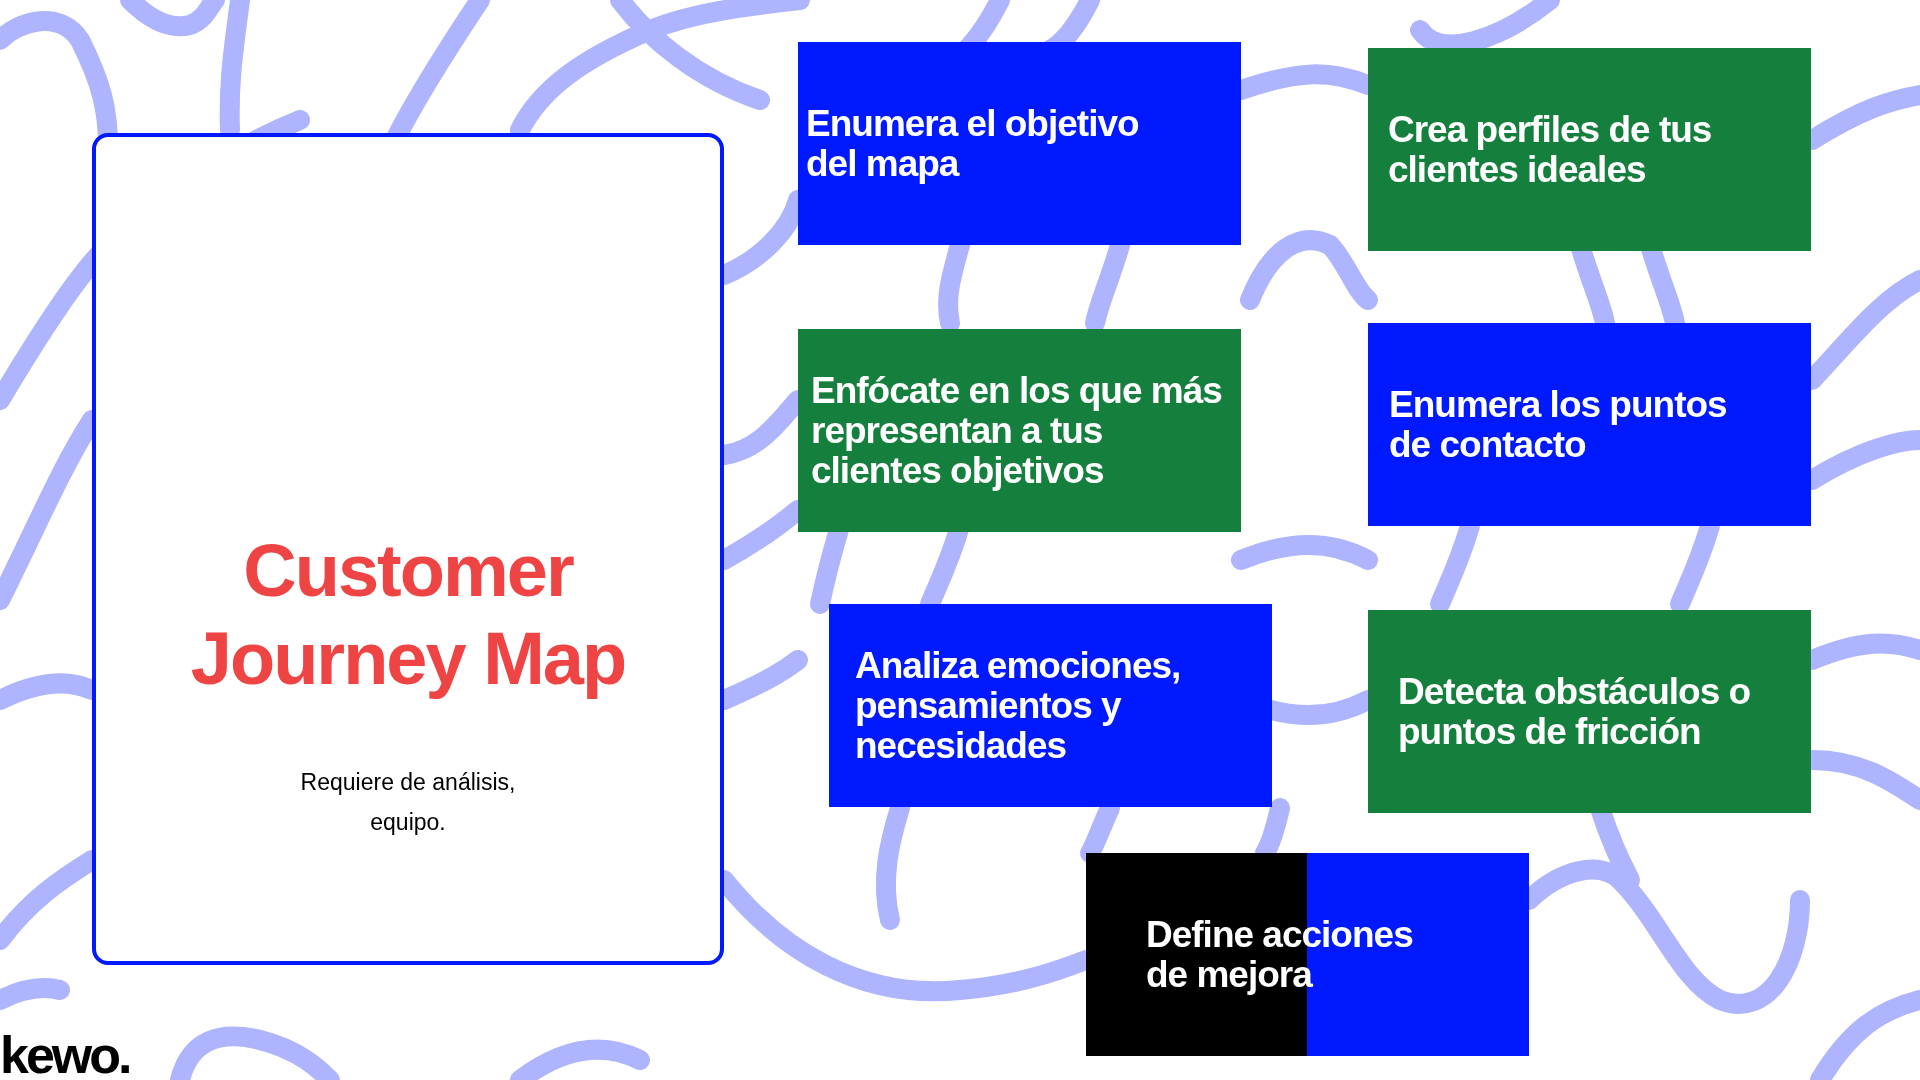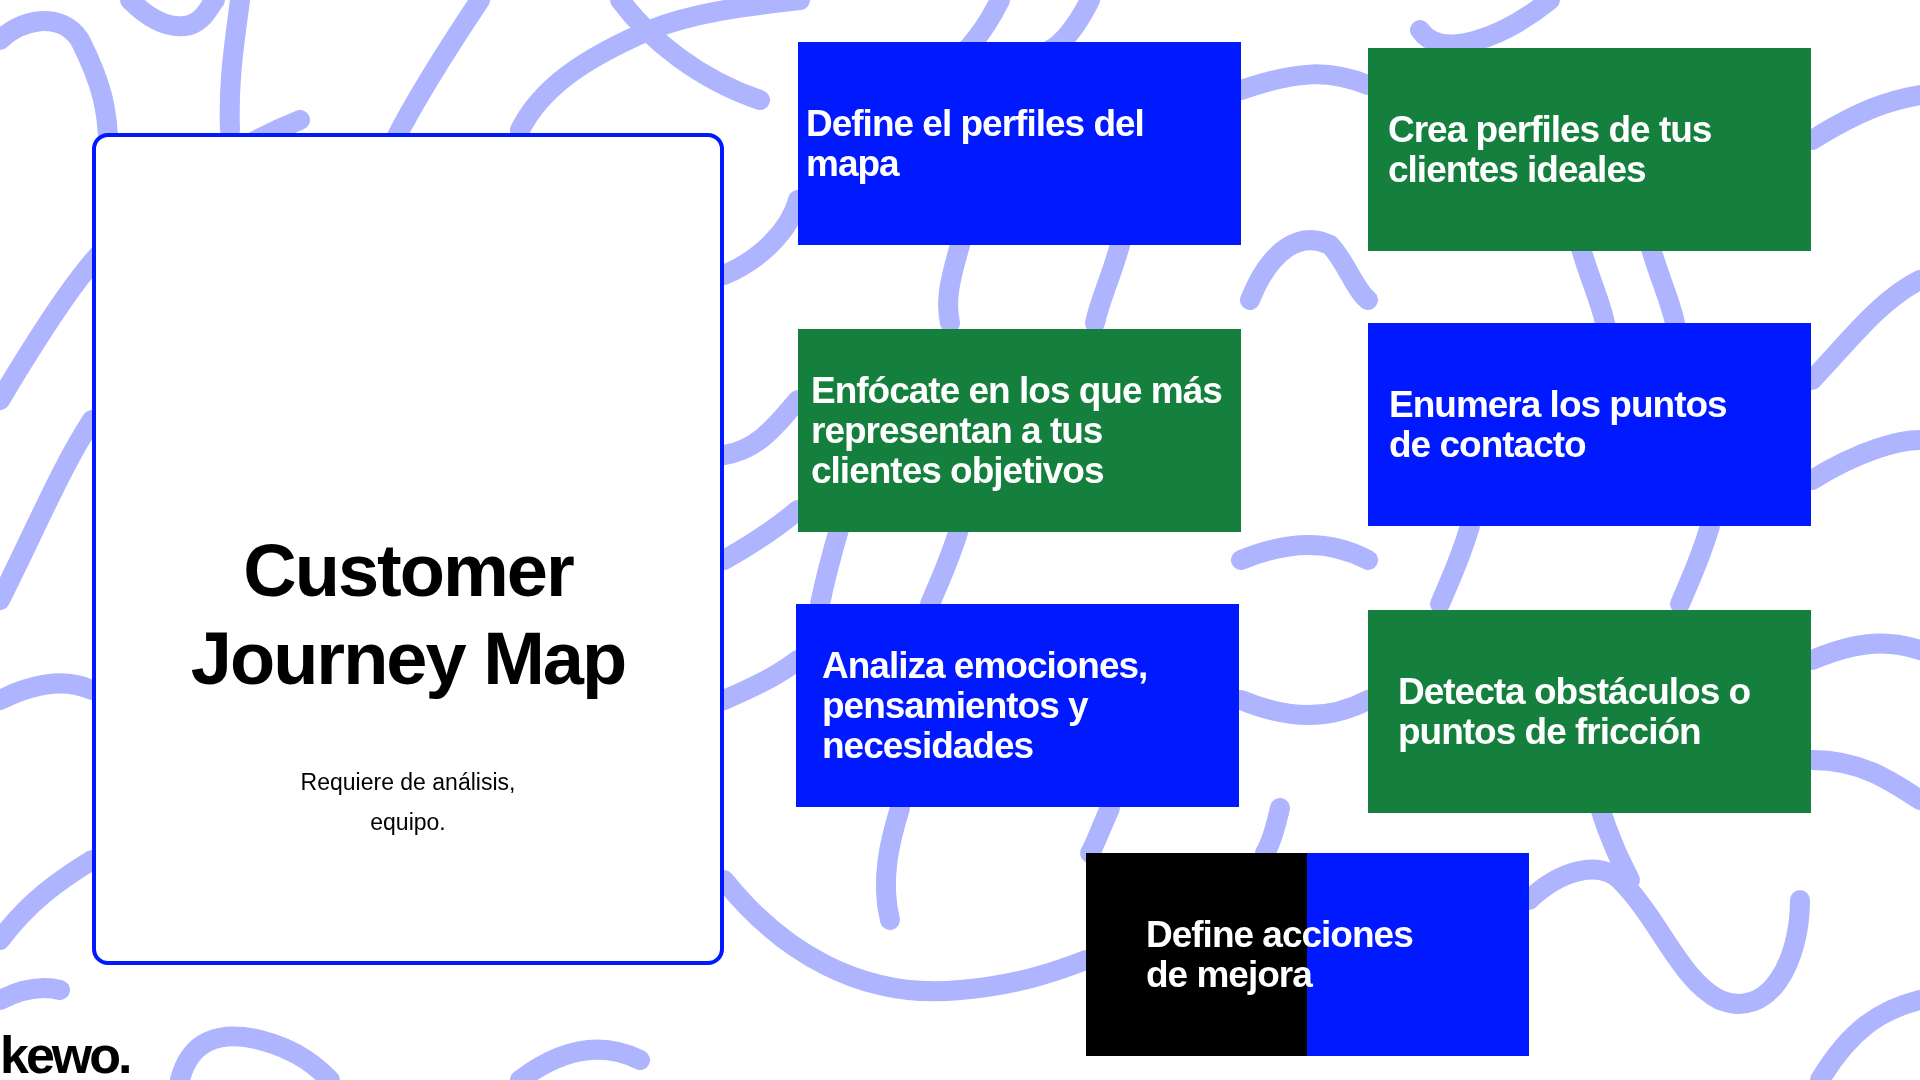--- a/index.html
+++ b/index.html
@@ -1,19 +1,19 @@
 <!DOCTYPE html>
 <html><head>
 <meta charset="utf-8">
 <style>
   html, body { margin:0; padding:0; }
   body { width:1920px; height:1080px; position:relative; overflow:hidden; background:#ffffff; font-family:"Liberation Sans", sans-serif; }
   #bg { position:absolute; left:0; top:0; width:1920px; height:1080px; }
   .card { position:absolute; left:92px; top:133px; width:632px; height:832px; background:#fff; border:4px solid #0019FF; border-radius:16px; box-sizing:border-box; }
-  .card-title { position:absolute; left:0; right:0; top:390px; text-align:center; font-size:74px; font-weight:bold; line-height:88px; letter-spacing:-2px; color:#000000; }
+  .card-title { position:absolute; left:0; right:0; top:390px; text-align:center; font-size:74px; font-weight:bold; line-height:88px; letter-spacing:-2px; color:#ef4444; }
   .card-sub { position:absolute; left:0; right:0; top:625px; text-align:center; font-size:23px; line-height:40px; color:#000; }
   .step { position:absolute; width:443px; height:203px; box-sizing:border-box; color:#fff; font-weight:bold; font-size:37px; line-height:40px; letter-spacing:-1px; display:flex; align-items:center; }
   .step.blue { background:#0019FF; }
   .step.black { background:#15803d;margin-top:6px; }
   .step.split { background:linear-gradient(to right, #000 0, #000 221px, #0019FF 221px, #0019FF 100%); }
   .step span { display:block; }
   .logo { position:absolute; left:0; top:1030px; font-size:52px; font-weight:bold; letter-spacing:-3px; color:#000; line-height:50px; }
 </style>
 </head>
 <body>
@@ -72,32 +72,32 @@
     <div>Customer</div>
     <div>Journey Map</div>
   </div>
   <div class="card-sub">
     <div>Requiere de análisis,</div>
     <div>equipo.</div>
   </div>
 </div>
 
 <div class="step blue" style="left:798px; top:42px; padding:0 60px 0 8px;">
-  <span>Define el perfiles del mapa</span>
+  <span>Enumera el objetivo del mapa</span>
 </div>
 <div class="step black" style="left:1368px; top:42px; padding:0 60px 0 20px;">
   <span>Crea perfiles de tus clientes ideales</span>
 </div>
 <div class="step black" style="left:798px; top:323px; padding:0 12px 0 13px;">
   <span>Enfócate en los que más representan a tus clientes objetivos</span>
 </div>
 <div class="step blue" style="left:1368px; top:323px; padding:0 50px 0 21px;">
   <span>Enumera los puntos de contacto</span>
 </div>
-<div class="step blue" style="left:796px; top:604px; padding:0 60px 0 26px;">
+<div class="step blue" style="left:829px; top:604px; padding:0 60px 0 26px;">
   <span>Analiza emociones, pensamientos y necesidades</span>
 </div>
 <div class="step black" style="left:1368px; top:604px; padding:0 18px 0 30px;">
   <span>Detecta obstáculos o puntos de fricción</span>
 </div>
 <div class="step split" style="left:1086px; top:853px; padding:0 90px 0 60px;">
   <span>Define acciones de mejora</span>
 </div>
 
 <div class="logo">kewo.</div>

